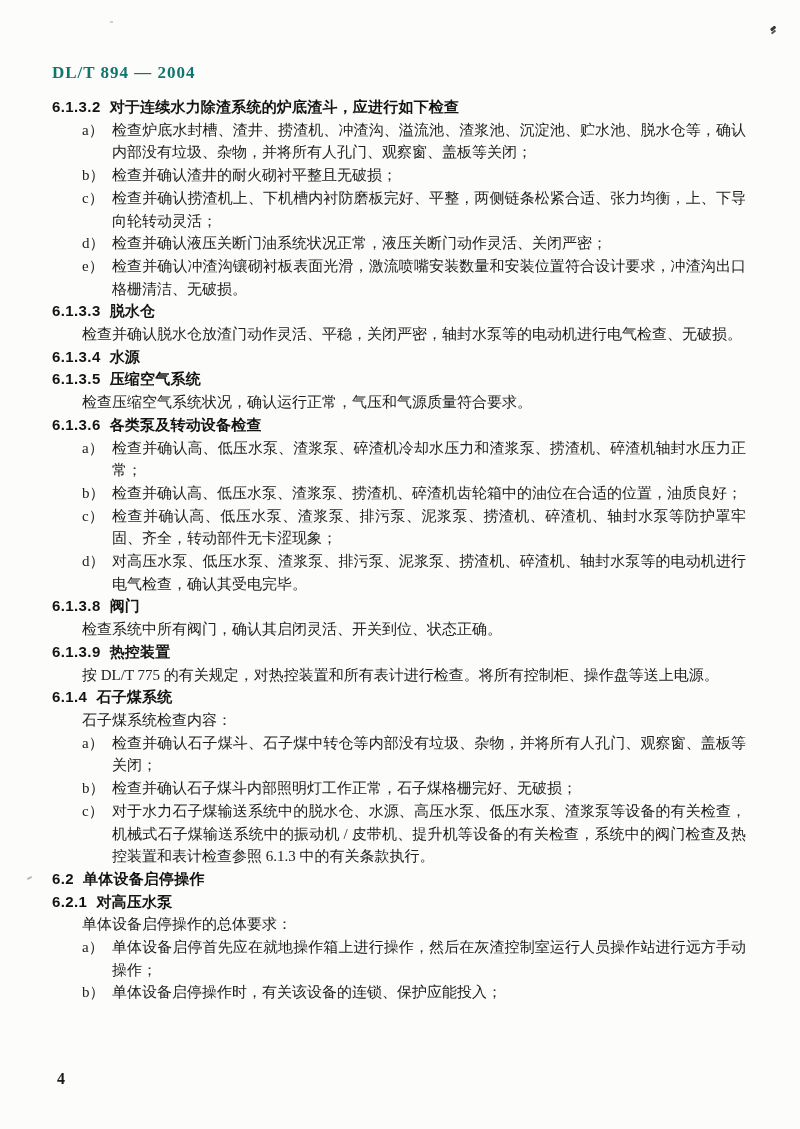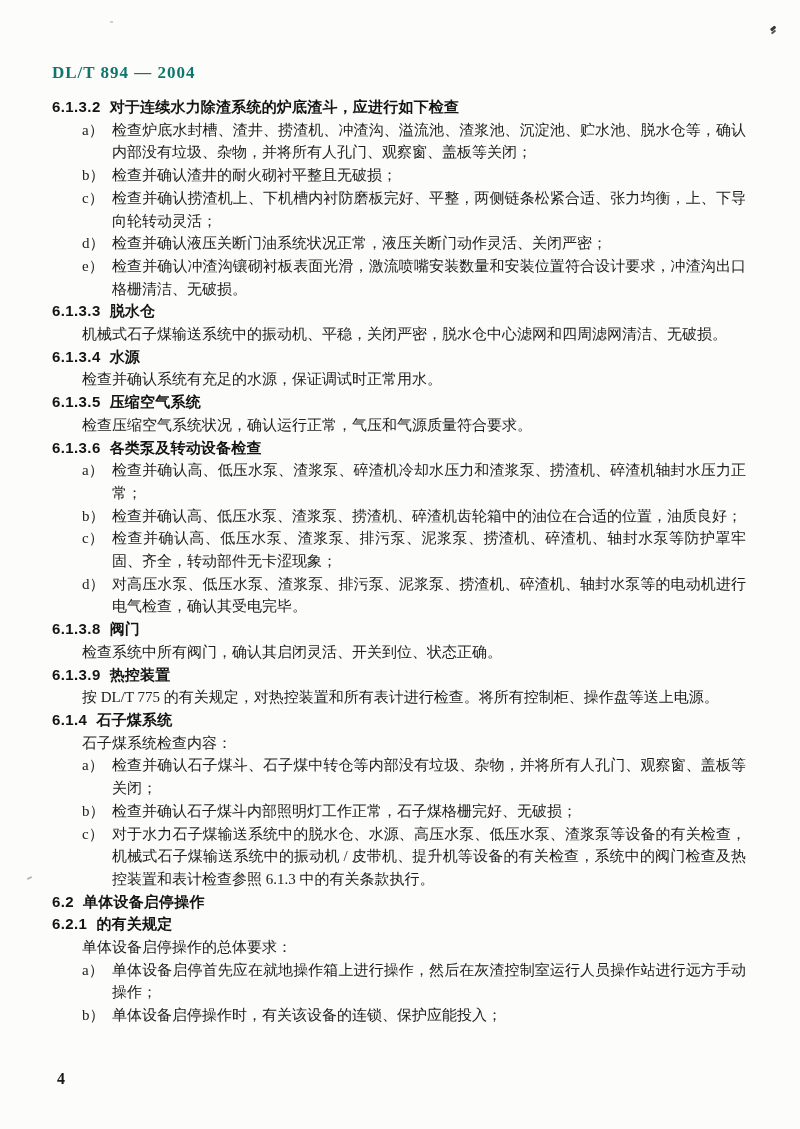--- a/index.html
+++ b/index.html
@@ -71,28 +71,27 @@
     <div class="item">
       <span class="item-marker">e）</span>
       <span>检查并确认冲渣沟镶砌衬板表面光滑，激流喷嘴安装数量和安装位置符合设计要求，冲渣沟出口格栅清洁、无破损。</span>
     </div>
   </div>
 
   <div>
     <div class="sec-head">
       <span class="sec-num">6.1.3.3</span><span>脱水仓</span>
     </div>
-    <div class="para">机械式石子煤输送系统中的振动机、平稳，关闭严密，脱水仓中心滤网和四周滤网清洁、无破损。</div>
+    <div class="para">检查并确认脱水仓放渣门动作灵活、平稳，关闭严密，轴封水泵等的电动机进行电气检查、无破损。</div>
   </div>
 
   <div>
     <div class="sec-head">
       <span class="sec-num">6.1.3.4</span><span>水源</span>
     </div>
-    <div class="para">检查并确认系统有充足的水源，保证调试时正常用水。</div>
   </div>
 
   <div>
     <div class="sec-head">
       <span class="sec-num">6.1.3.5</span><span>压缩空气系统</span>
     </div>
     <div class="para">检查压缩空气系统状况，确认运行正常，气压和气源质量符合要求。</div>
   </div>
 
   <div>
@@ -152,21 +151,21 @@
   </div>
 
   <div>
     <div class="sec-head">
       <span class="sec-num">6.2</span><span>单体设备启停操作</span>
     </div>
   </div>
 
   <div>
     <div class="sec-head">
-      <span class="sec-num">6.2.1</span><span>的有关规定</span>
+      <span class="sec-num">6.2.1</span><span>对高压水泵</span>
     </div>
     <div class="para">单体设备启停操作的总体要求：</div>
     <div class="item">
       <span class="item-marker">a）</span>
       <span>单体设备启停首先应在就地操作箱上进行操作，然后在灰渣控制室运行人员操作站进行远方手动操作；</span>
     </div>
     <div class="item">
       <span class="item-marker">b）</span>
       <span>单体设备启停操作时，有关该设备的连锁、保护应能投入；</span>
     </div>

